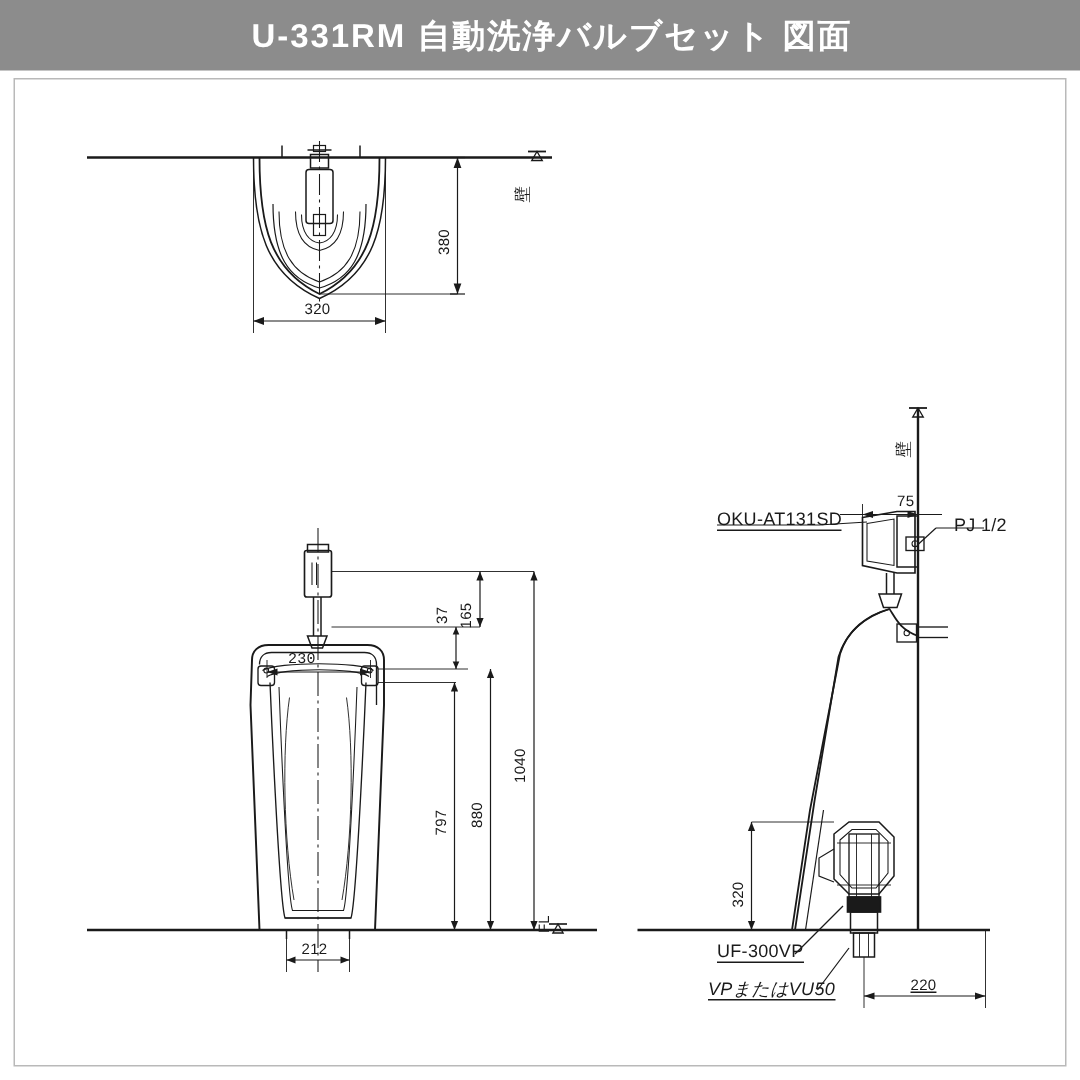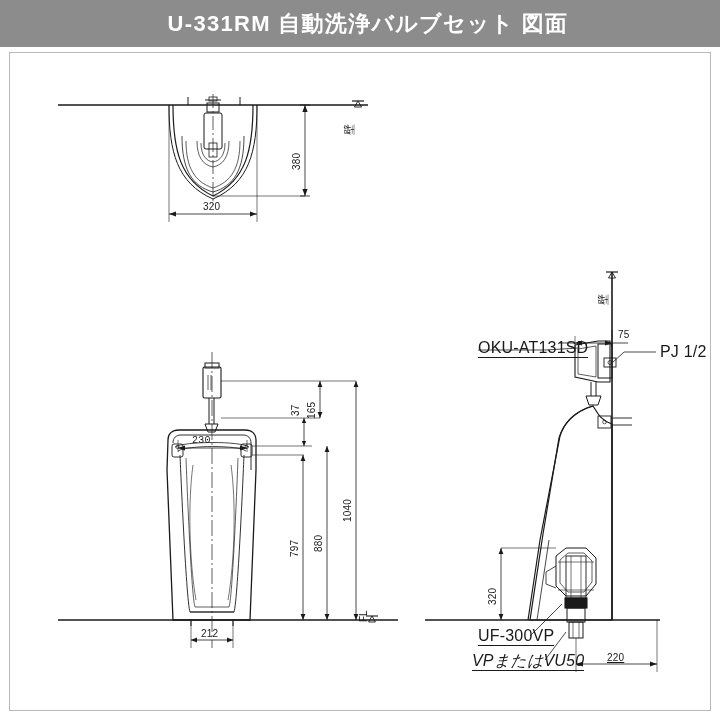--- a/index.html
+++ b/index.html
@@ -20,21 +20,21 @@
 
   
   #canvas{position:absolute;left:0;top:0;width:720px;height:720px;}
 
   
   .lbl{position:absolute;font-family:"Liberation Sans","DejaVu Sans",sans-serif;
        color:#1a1a1a;white-space:nowrap;line-height:1;}
   .dim{font-size:10px;letter-spacing:0.2px;}
   .dimv{font-size:10px;letter-spacing:0.2px;
         transform:rotate(-90deg);transform-origin:left bottom;}
-  .part{font-size:16px;letter-spacing:0.2px;}
+  .part{font-size:12px;letter-spacing:0.2px;}
   .kabe{font-size:11px;transform:rotate(-90deg);transform-origin:left bottom;}
   .fl{font-size:10px;transform:rotate(-90deg);transform-origin:left bottom;}
   .under{border-bottom:1px solid #1a1a1a;padding-bottom:1px;}
 </style>
 </head>
 <body>
 
 <div id="page">
 
   <div id="header">
@@ -262,22 +262,22 @@
   <div class="lbl dimv" style="left:301px;top:406px;">37</div>
   <div class="lbl dimv" style="left:317px;top:409px;">165</div>
   <div class="lbl dimv" style="left:300px;top:547px;">797</div>
   <div class="lbl dimv" style="left:324px;top:542px;">880</div>
   <div class="lbl dimv" style="left:353px;top:512px;">1040</div>
   <div class="lbl dim" style="left:192px;top:436px;font-family:Liberation Mono, monospace;">230</div>
   <div class="lbl dim" style="left:201px;top:629px;">212</div>
   <div class="lbl fl" style="left:369px;top:612px;">FL</div>
 
   <div class="lbl kabe" style="left:609px;top:294px;">壁</div>
-  <div class="lbl dim" style="left:598px;top:330px;margin-left:20px;">75</div>
+  <div class="lbl dim" style="left:598px;top:330px;">75</div>
   <div class="lbl dimv" style="left:498px;top:595px;">320</div>
   <div class="lbl dim" style="left:607px;top:653px;text-decoration:underline;">220</div>
 
   <div class="lbl part under" style="left:478px;top:340px;">OKU-AT131SD</div>
-  <div class="lbl part" style="left:660px;top:344px;">PJ 1/2</div>
+  <div class="lbl part" style="left:636px;top:344px;">PJ 1/2</div>
   <div class="lbl part under" style="left:478px;top:628px;">UF-300VP</div>
   <div class="lbl part under" style="left:472px;top:653px;font-style:italic;">VPまたはVU50</div>
 
 </div>
 
 </body></html>

